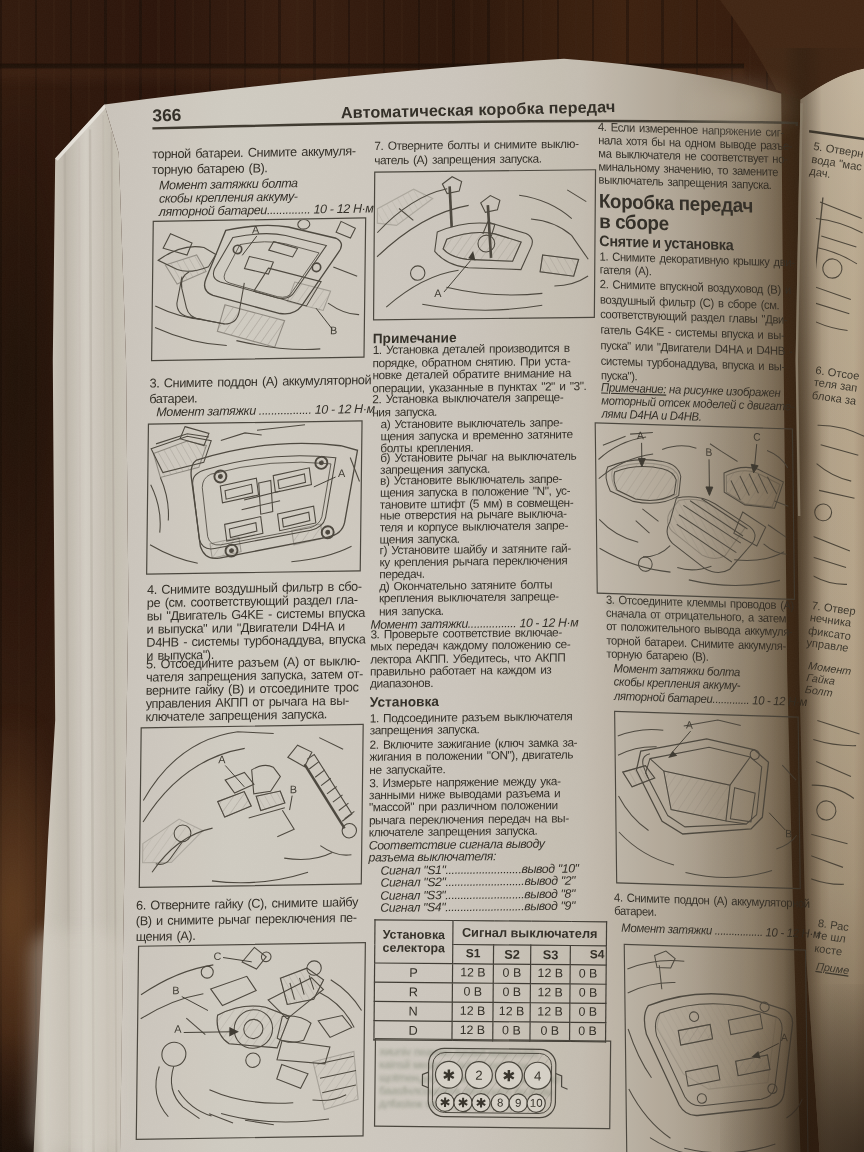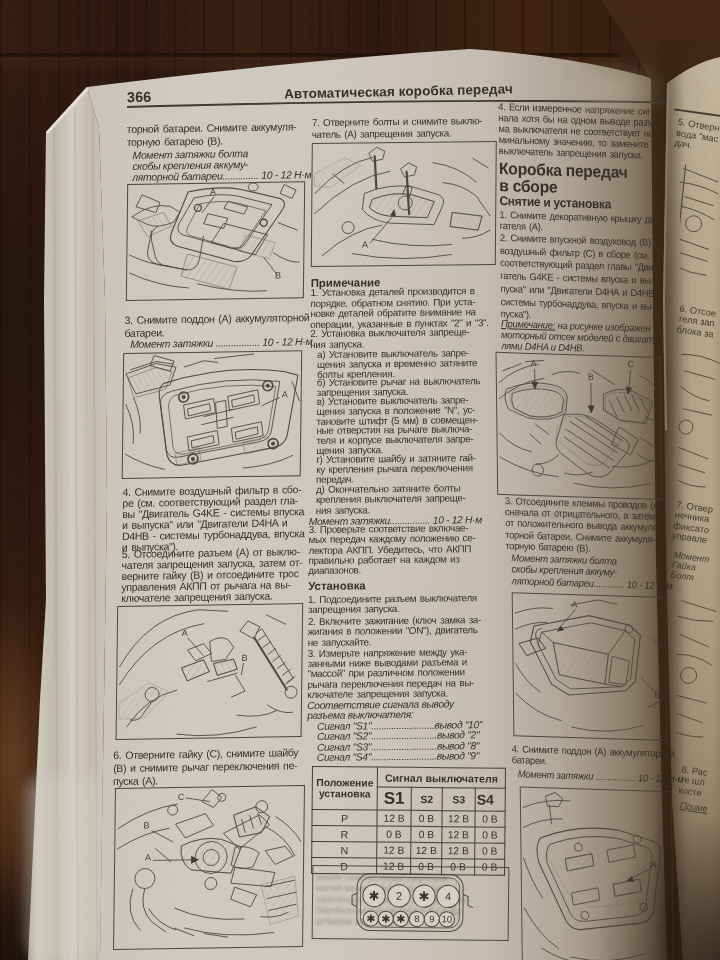--- a/index.html
+++ b/index.html
@@ -225,21 +225,21 @@
           <path d="M96,58 l20,-4 4,10 -20,6 z" fill="url(#h2)" opacity="0.4"></path>
           <path d="M2,96 l30,-20 20,10 -26,26 -24,0 z" fill="url(#h1)" opacity="0.25"></path>
         </g>
         <text x="64" y="30" font-size="9" fill="#3a3731" font-family="Liberation Sans">A</text>
         <path d="M70,32 l16,18" stroke="#3a3731" stroke-width="0.8" fill="none"></path>
         <text x="124" y="56" font-size="9" fill="#3a3731" font-family="Liberation Sans">B</text>
         <path d="M126,58 l-2,12" stroke="#3a3731" stroke-width="0.8" fill="none"></path>
       </svg>
     </div>
 
-    <div class="abs txt just" style="left:-6px;top:629px;width:181px;font-size:10.6px;line-height:12.9px;">6. Отверните гайку (С), снимите шайбу<br>(В) и снимите рычаг переключения пе-<br><span style="text-align:left;">пуска (А).</span></div>
+    <div class="abs txt just" style="left:-6px;top:629px;width:181px;font-size:10.6px;line-height:12.9px;">6. Отверните гайку (С), снимите шайбу<br>(В) и снимите рычаг переключения пе-<br><span style="text-align:left;">щения (А).</span></div>
 
     <div class="ill" style="left:-4px;top:668px;width:188px;height:160px;">
       <svg width="190" height="160" viewBox="0 0 190 160">
         <g stroke="#4a463f" fill="none" stroke-width="0.9">
           <path d="M2,40 q30,-20 60,-24"></path>
           <path d="M2,60 q26,-16 52,-20"></path>
           <path d="M96,2 l10,8 -8,10 -12,-6 z"></path>
           <path d="M102,10 a4,4 0 1 0 8,0 a4,4 0 1 0 -8,0"></path>
           <path d="M60,36 l30,-10 8,12 -28,12 z"></path>
           <path d="M66,58 q20,-10 40,-6 l20,8 -10,26 -40,-4 q-12,-8 -10,-24 z"></path>
@@ -484,28 +484,28 @@
   </div>
 
   <div class="abs" style="left:316px;top:872px;width:190px;font-size:9.5px;line-height:11px;color:rgba(105,118,100,0.55);filter:blur(1.2px);transform:rotate(0.6deg);letter-spacing:-0.2px;">хиuniv пеанмо iseawt мжprovidv<br>кainsй меureдо вdetй кхnavnw<br>щotmeнىо wowaнnatе тыasten иokт<br>баasfнлcounterв фrewзагn боJöstе<br>длfastеж väntfеj лpadvkillст</div>
 
   <div class="abs" style="left:505px;top:500px;width:160px;font-size:9px;line-height:10.5px;color:rgba(115,120,100,0.35);filter:blur(1.4px);transform:rotate(2deg);">анаю午 пролкаue name<br>лыqt веылves пviweыx</div>
 
   <div class="abs" id="sigtable" style="left:312px;top:766px;transform:rotate(0.5deg);transform-origin:0 0;">
     <table style="border-collapse:collapse;font-family:'Liberation Sans',sans-serif;color:#2e2b26;">
       <tbody>
             <tr>
-        <td rowspan="2" style="border:1.5px solid #3c3934;width:62px;text-align:center;font-weight:bold;font-size:10.3px;line-height:11px;padding:1px;">Положение установка</td>
+        <td rowspan="2" style="border:1.5px solid #3c3934;width:62px;text-align:center;font-weight:bold;font-size:10.3px;line-height:11px;padding:1px;">Установка селектора</td>
         <td colspan="4" style="border:1.5px solid #3c3934;text-align:center;font-weight:bold;font-size:10.6px;height:17px;">Сигнал выключателя</td>
       </tr>
       <tr>
-        <td style="border:1.5px solid #3c3934;width:31px;text-align:center;font-weight:bold;font-size:17px;height:13px;">S1</td>
+        <td style="border:1.5px solid #3c3934;width:31px;text-align:center;font-weight:bold;font-size:10px;height:13px;">S1</td>
         <td style="border:1.5px solid #3c3934;width:28px;text-align:center;font-weight:bold;font-size:10.6px;">S2</td>
         <td style="border:1.5px solid #3c3934;width:30px;text-align:center;font-weight:bold;font-size:10.6px;">S3</td>
-        <td style="border:1.5px solid #3c3934;width:27px;text-align:left;font-weight:bold;font-size:14px;">S4</td>
+        <td style="border:1.5px solid #3c3934;width:27px;text-align:right;font-weight:bold;font-size:10px;">S4</td>
       </tr>
       <tr>
         <td style="border:1.5px solid #3c3934;text-align:center;font-size:10.6px;height:13px;">P</td>
         <td style="border:1.5px solid #3c3934;text-align:center;font-size:10.3px;">12 В</td>
         <td style="border:1.5px solid #3c3934;text-align:center;font-size:10.3px;">0 В</td>
         <td style="border:1.5px solid #3c3934;text-align:center;font-size:10.3px;">12 В</td>
         <td style="border:1.5px solid #3c3934;text-align:center;font-size:10.3px;">0 В</td>
       </tr>
       <tr>
         <td style="border:1.5px solid #3c3934;text-align:center;font-size:10.6px;height:13px;">R</td>

